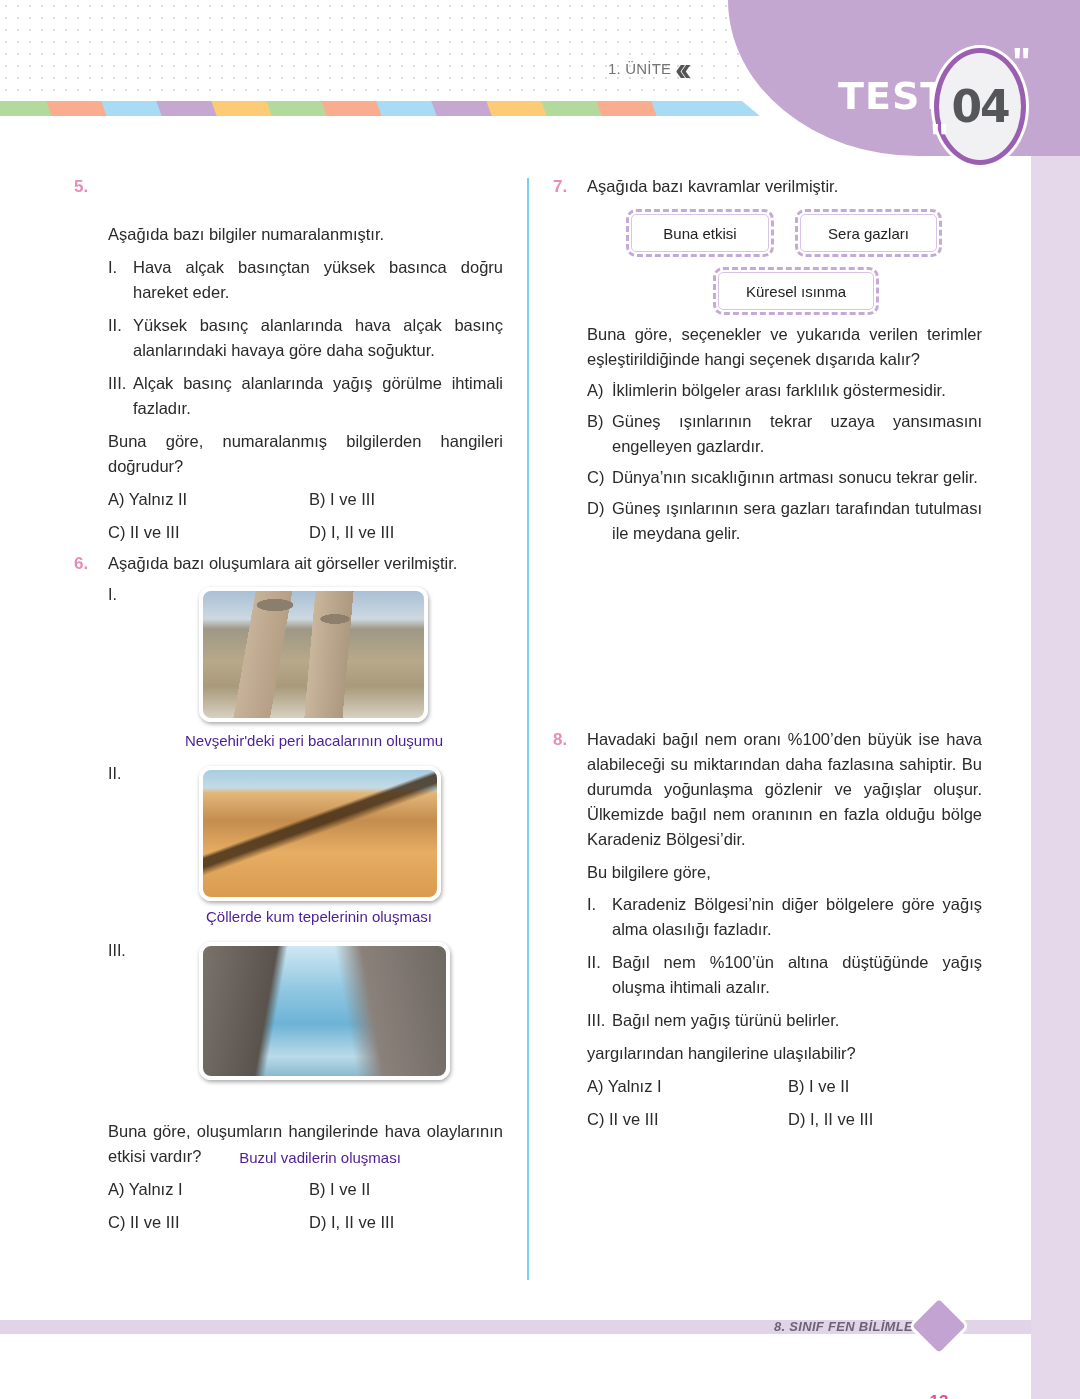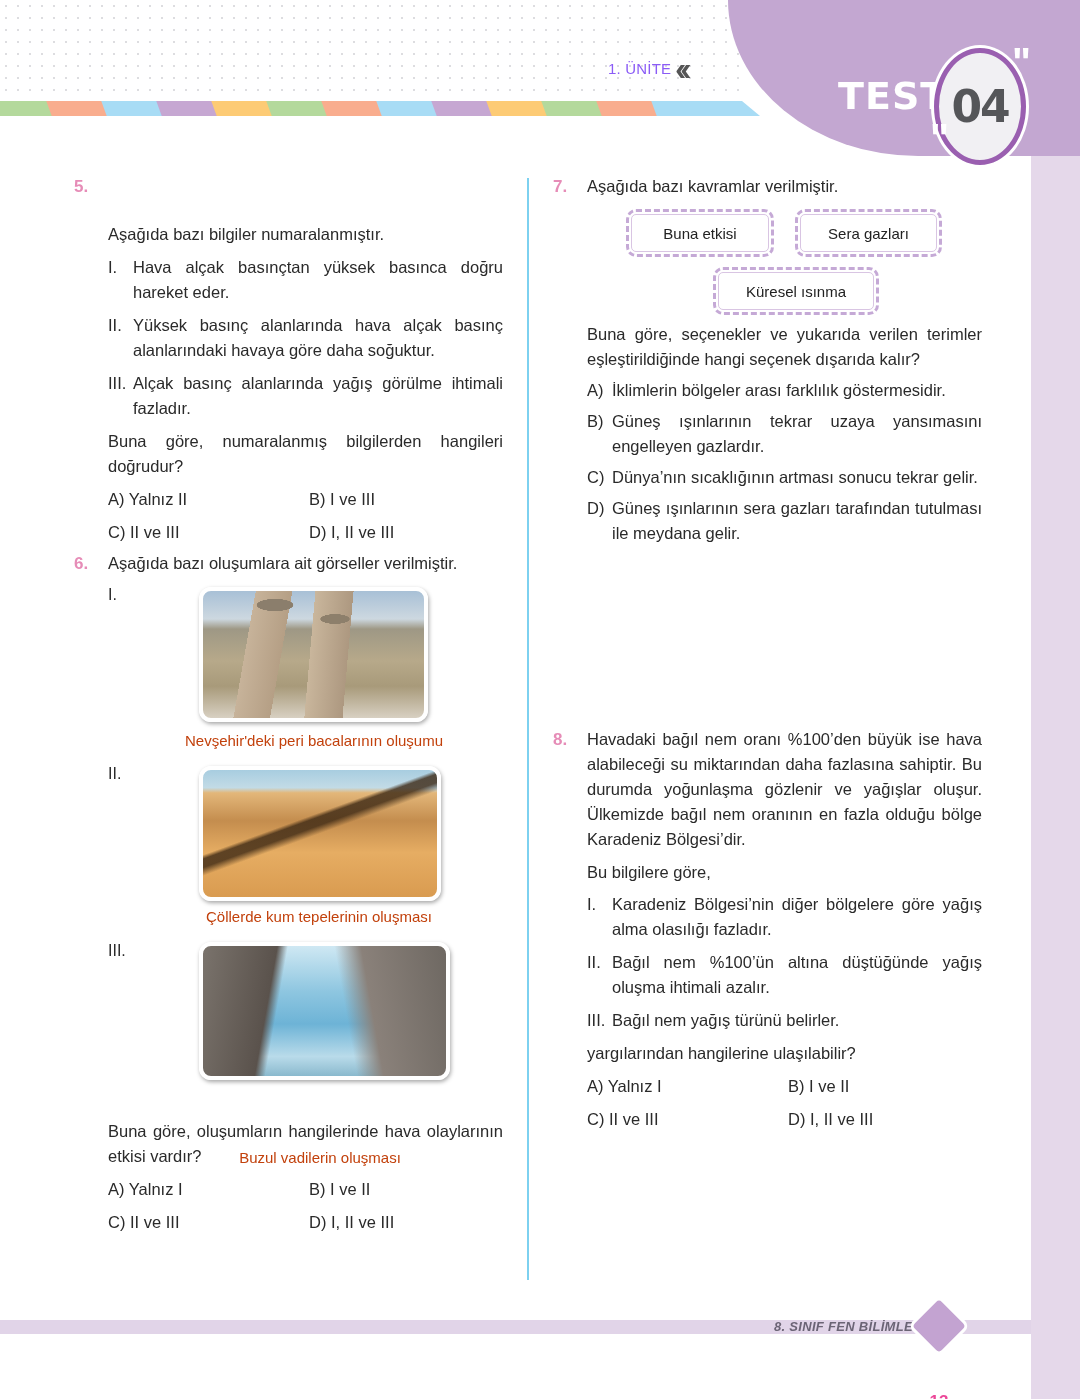--- a/index.html
+++ b/index.html
@@ -20,21 +20,21 @@
   .stripe span { flex: 0 0 auto; width: 59px; height: 100%; margin-left: -4px; transform: skewX(20deg); }
   .stripe span:first-child { margin-left: -6px; }
 
   .header-blob {
     position: absolute; right: 0; top: 0; width: 352px; height: 156px;
     background: #c3a7d1;
     border-bottom-left-radius: 190px 156px;
   }
   .right-strip { position: absolute; right: 0; top: 156px; width: 49px; height: 1243px; background: #e5d8ea; }
 
-  .unit-label { position: absolute; left: 608px; top: 60px; font-size: 15px; color: #8b5cf6; letter-spacing: 0.2px; }
+  .unit-label { position: absolute; left: 608px; top: 60px; font-size: 15px; color: #737373; letter-spacing: 0.2px; }
   .unit-chevrons { position: absolute; left: 675px; top: 53px; font-size: 34px; font-weight: 700; color: #555; line-height: 30px; letter-spacing: -6px; }
 
   .test-word { position: absolute; left: 838px; top: 74px; font-size: 38px; font-weight: 900; color: #fff; letter-spacing: 1px; font-family: "DejaVu Sans", sans-serif; }
   .test-circle {
     position: absolute; left: 934px; top: 48px; width: 92px; height: 117px; border-radius: 50%;
     background: #f1f0f3; border: 5px solid #9a5fb0; box-shadow: 0 0 0 3px #fff;
     display: flex; align-items: center; justify-content: center;
   }
   .test-num { font-family: "DejaVu Sans", sans-serif; font-size: 44px; font-weight: 900; color: #555659; letter-spacing: -2px; }
   .quote-top { position: absolute; left: 1012px; top: 42px; font-size: 40px; color: #fff; font-weight: 900; line-height: 40px; }
@@ -75,21 +75,21 @@
   }
   .photo-2 { background:
       linear-gradient(160deg, transparent 40%, rgba(60,40,20,.8) 42%, rgba(60,40,20,.8) 46%, transparent 50%),
       linear-gradient(180deg, #a8cde0 0%, #c2dbe6 14%, #e3b77a 18%, #c48d4e 40%, #e6ad63 65%, #d99b50 100%);
   }
   .photo-3 { background:
       linear-gradient(100deg, #7a736c 0%, #5a524c 28%, transparent 32%),
       linear-gradient(260deg, #6e6862 0%, #8a817a 32%, transparent 42%),
       linear-gradient(180deg, #cfe8f3 0%, #8ec6e0 35%, #6db3d6 60%, #b9dbea 85%, #8ab9cd 100%);
   }
-  .caption { position: absolute; font-size: 15px; color: #c2410c; text-align: center; }
+  .caption { position: absolute; font-size: 15px; color: #4c1d95; text-align: center; }
   .img-roman { position: absolute; font-size: 16px; }
 
   .footer-bar { position: absolute; left: 0; top: 1320px; width: 1031px; height: 14px; background: #e1d4e8; }
   .footer-text { position: absolute; left: 774px; top: 1319px; font-size: 13px; font-style: italic; font-weight: 700; color: #6b6475; letter-spacing: .3px; }
   .page-diamond {
     position: absolute; left: 920px; top: 1307px; width: 38px; height: 38px; background: #c3a3d1;
     transform: rotate(45deg); border-radius: 4px; box-shadow: 0 0 0 3px #fff;
   }
   .page-num { position: absolute; left: 920px; top: 1392px; width: 38px; text-align: center; font-size: 17px; font-weight: 700; color: #ec4899; }
 </style>

